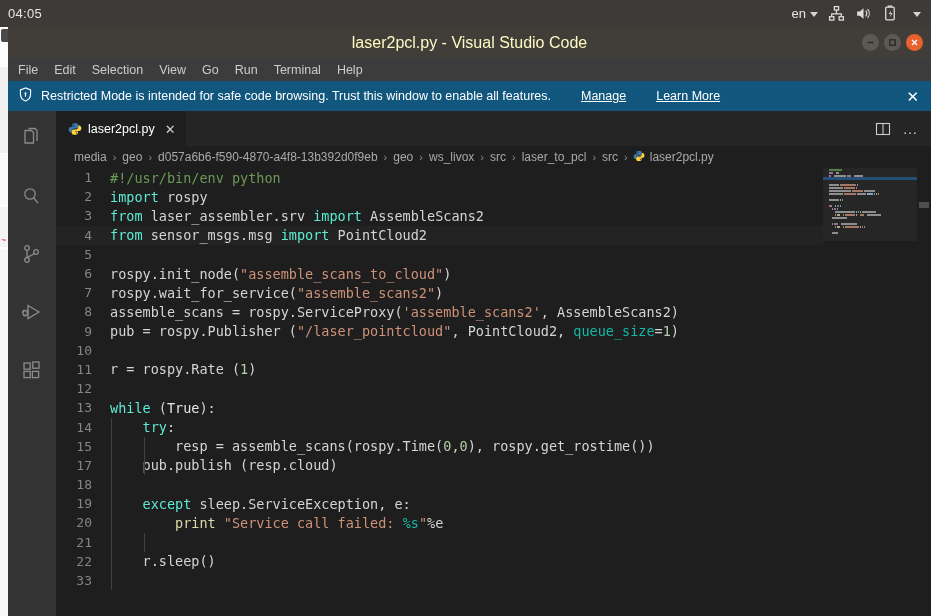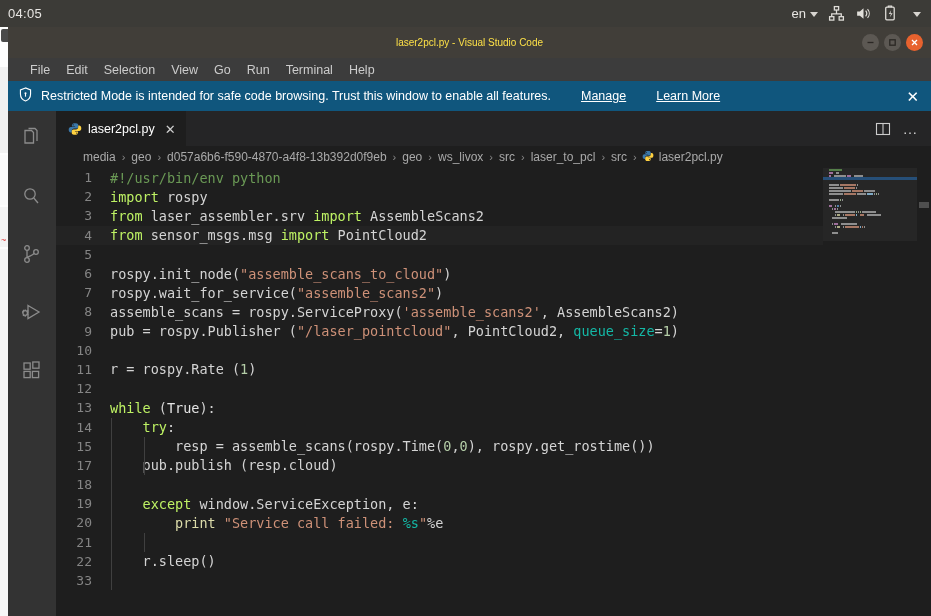--- a/index.html
+++ b/index.html
@@ -40,33 +40,33 @@
     background:#1e1e1e; overflow:hidden;
     display:flex; flex-direction:column;
   }
 
   
   #titlebar {
     height:31px; background:#413e39; flex:0 0 31px;
     display:flex; align-items:center; justify-content:center;
     position:relative;
   }
-  #titlebar .title { color:#fde047; font-size:10px; }
+  #titlebar .title { color:#fef9c3; font-size:16px; }
   #win-controls { position:absolute; right:8px; top:0; height:31px;
     display:flex; align-items:center; gap:5px; }
   .wbtn { width:17px; height:17px; border-radius:50%; display:flex;
     align-items:center; justify-content:center; font-size:10px;
     color:#2e2b27; background:#5c5853; }
   .wbtn.close { background:#e8622e; color:#fff; }
   .wbtn svg { display:block; }
 
   
   #menubar {
     height:23px; flex:0 0 23px; background:#3c3c3c;
-    display:flex; align-items:center; padding-left:14px; gap:0px;
+    display:flex; align-items:center; padding-left:2px; gap:0px;
   }
   #menubar .mitem {
     color:#cccccc; font-size:12.5px; padding:2px 8px; border-radius:2px;
     white-space:nowrap;
   }
 
   
   #banner {
     height:30px; flex:0 0 30px; background:#10567d;
     display:flex; align-items:center; padding:0 10px;
@@ -100,21 +100,21 @@
   #tab-active .pyicon { width:14px; height:14px; flex:0 0 14px; }
   #tab-active .tclose { font-size:13px; color:#cfcfcf; margin-left:4px; }
   #tabs-spacer { flex:1 1 auto; background:#252526; }
   #editor-actions { display:flex; align-items:center; gap:12px; padding:0 12px; background:#252526; }
   #editor-actions .eaicon { width:16px; height:16px; display:block; }
   .dots { color:#cccccc; font-size:15px; letter-spacing:1.5px; line-height:8px; }
 
   
   #breadcrumbs {
     height:22px; flex:0 0 22px; background:#1e1e1e; display:flex;
-    align-items:center; padding-left:26px; gap:0px;
+    align-items:center; padding-left:17px; gap:0px;
     color:#a9a9a9; font-size:12px; font-family:"Liberation Sans", sans-serif;
     white-space:nowrap; overflow:hidden;
   }
   #breadcrumbs .crumb { padding:0 1px; }
   #breadcrumbs .sep { padding:0 5px; color:#8a8a8a; font-size:11px; }
   #breadcrumbs .crumb-file { display:inline-flex; align-items:center; gap:5px; }
   #breadcrumbs .crumb-file svg { width:12px; height:12px; }
 
   
   #codearea { flex:1 1 auto; position:relative; background:#1e1e1e; overflow:hidden; display:flex; }
@@ -130,21 +130,21 @@
     background:#262626; border-top:1px solid #2d2d2d; border-bottom:1px solid #2d2d2d;
     z-index:-1;
   }
   .cline.hl { background:#232323; }
 
   
   .guide { position:absolute; width:1px; background:#404040; }
 
   
   .t-cmt { color:#6a9955; }
-  .t-kw  { color:#bef264;margin-top:24px; }
+  .t-kw  { color:#5eead4;margin-top:24px; }
   .t-bkw { color:#e5e5e5; }
   .t-str { color:#ce9178; }
   .t-fn  { color:#dcdcaa; }
   .t-var { color:#14b8a6; }
   .t-num { color:#b5cea8; }
   .t-pl  { color:#d4d4d4; }
 
   
   #minimap { width:94px; flex:0 0 94px; background:#1e1e1e; position:relative; overflow:hidden; }
   .mline { height:3px; display:flex; gap:1px; margin-left:6px; align-items:center; }
@@ -353,21 +353,21 @@
               <div class="cline"><span class="lnum">8</span><span class="ctext"><span class="t-pl">assemble_scans = rospy.ServiceProxy(</span><span class="t-str">'assemble_scans2'</span><span class="t-pl">, AssembleScans2)</span></span></div>
               <div class="cline"><span class="lnum">9</span><span class="ctext"><span class="t-pl">pub = rospy.Publisher (</span><span class="t-str">"/laser_pointcloud"</span><span class="t-pl">, PointCloud2, </span><span class="t-var">queue_size</span><span class="t-pl">=</span><span class="t-num">1</span><span class="t-pl">)</span></span></div>
               <div class="cline"><span class="lnum">10</span><span class="ctext"></span></div>
               <div class="cline"><span class="lnum">11</span><span class="ctext"><span class="t-pl">r = rospy.Rate (</span><span class="t-num">1</span><span class="t-pl">)</span></span></div>
               <div class="cline"><span class="lnum">12</span><span class="ctext"></span></div>
               <div class="cline"><span class="lnum">13</span><span class="ctext"><span class="t-kw">while</span><span class="t-pl"> (</span><span class="t-bkw">True</span><span class="t-pl">):</span></span></div>
               <div class="cline"><span class="lnum">14</span><span class="ctext"><span class="t-pl">    </span><span class="t-kw">try</span><span class="t-pl">:</span></span></div>
               <div class="cline"><span class="lnum">15</span><span class="ctext"><span class="t-pl">        resp = assemble_scans(rospy.Time(</span><span class="t-num">0</span><span class="t-pl">,</span><span class="t-num">0</span><span class="t-pl">), rospy.get_rostime())</span></span></div>
               <div class="cline"><span class="lnum">17</span><span class="ctext"><span class="t-pl">    pub.publish (resp.cloud)</span></span></div>
               <div class="cline"><span class="lnum">18</span><span class="ctext"></span></div>
-              <div class="cline"><span class="lnum">19</span><span class="ctext"><span class="t-pl">    </span><span class="t-kw">except</span><span class="t-pl"> window.ServiceException, e:</span></span></div>
+              <div class="cline"><span class="lnum">19</span><span class="ctext"><span class="t-pl">    </span><span class="t-kw">except</span><span class="t-pl"> sleep.ServiceException, e:</span></span></div>
               <div class="cline"><span class="lnum">20</span><span class="ctext"><span class="t-pl">        </span><span class="t-fn">print</span><span class="t-pl"> </span><span class="t-str">"Service call failed: </span><span class="t-var">%s</span><span class="t-str">"</span><span class="t-pl">%e</span></span></div>
               <div class="cline"><span class="lnum">21</span><span class="ctext"></span></div>
               <div class="cline"><span class="lnum">22</span><span class="ctext"><span class="t-pl">    r.sleep()</span></span></div>
               <div class="cline"><span class="lnum">33</span><span class="ctext"></span></div>
             </div>
           <div id="guides">
               <div class="guide" style="left: 55px; top: 249.6px; height: 19.2px;"></div>
               <div class="guide" style="left: 55px; top: 268.8px; height: 19.2px;"></div>
               <div class="guide" style="left: 87.52px; top: 268.8px; height: 19.2px;"></div>
               <div class="guide" style="left: 55px; top: 288px; height: 19.2px;"></div>

